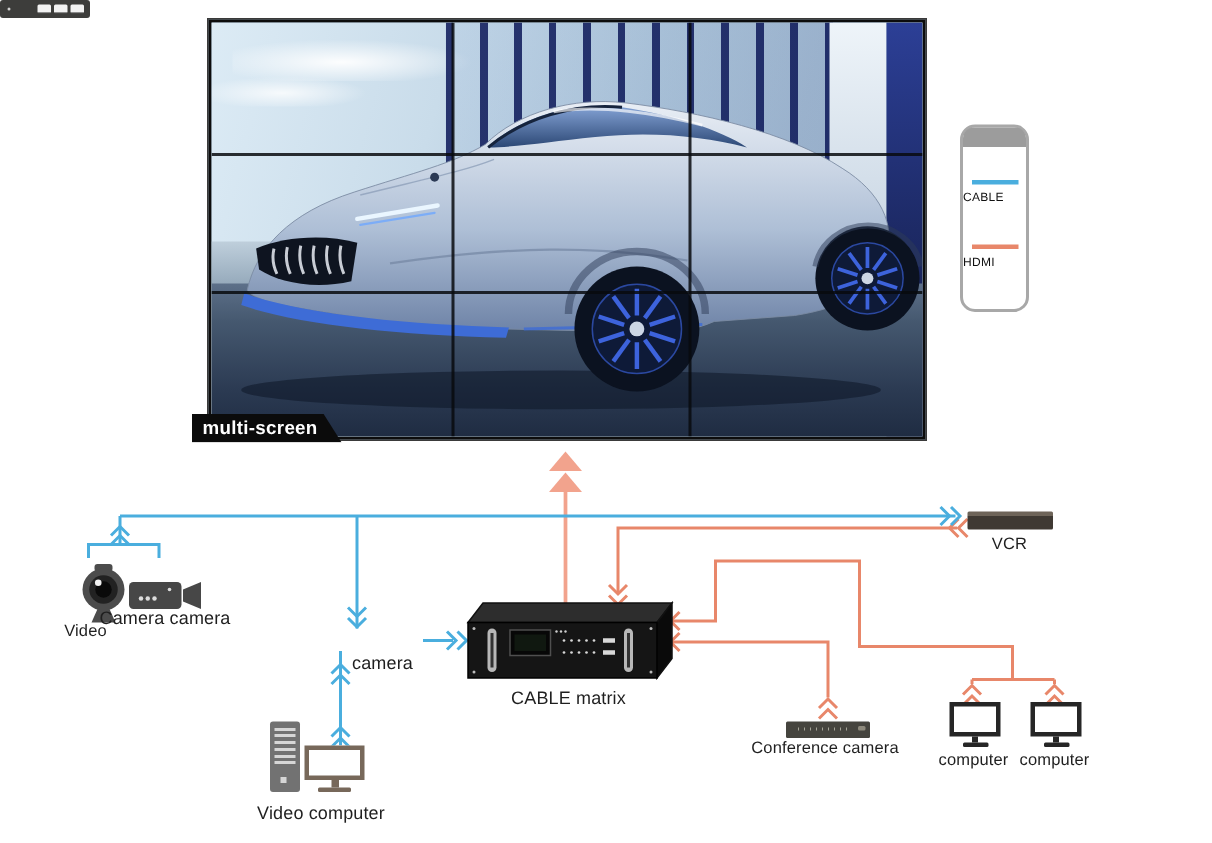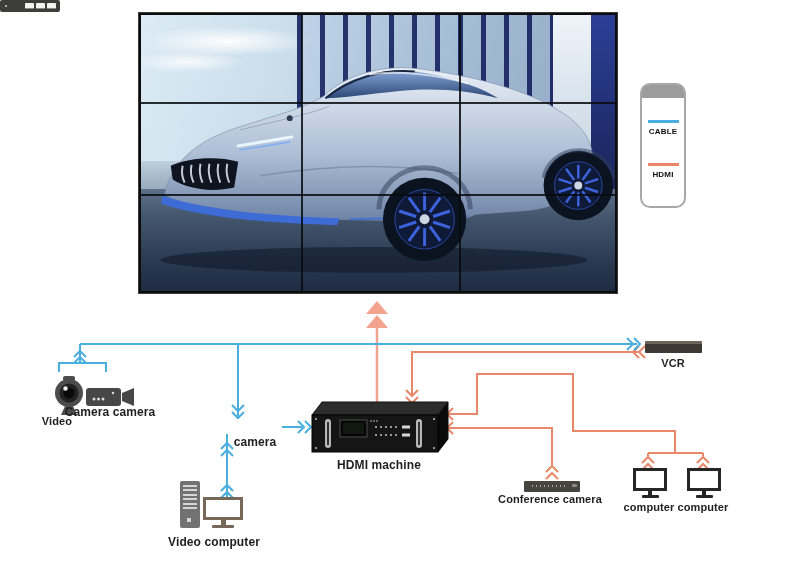--- a/index.html
+++ b/index.html
@@ -43,22 +43,22 @@
        clip-path:polygon(0 0,calc(100% - 12px) 0,100% 100%,0 100%);letter-spacing:.2px}
 
   
   .legend{position:absolute;left:640px;top:83px;width:46px;height:125px;background:#fff;
           border:2px solid #a8a8a8;border-radius:10px}
   .legend .head{position:absolute;top:0;left:0;right:0;height:13px;background:#9c9c9c;
           border-radius:7px 7px 0 0}
   .legend .line{position:absolute;left:6px;width:31px;height:3px}
   .legend .line.cable{top:35px;background:var(--cable)}
   .legend .line.hdmi{top:78px;background:var(--hdmi)}
-  .legend .ltxt{position:absolute;left:0;right:0;text-align:center;font-size:8px;
-          font-weight:700;color:#111;letter-spacing:.2px}
+  .legend .ltxt{position:absolute;left:0;right:0;text-align:left;font-size:8px;
+          font-weight:400;color:#111;letter-spacing:.2px}
 
   
   svg.wires{position:absolute;left:0;top:0;pointer-events:none}
 
   
   .dev{position:absolute}
   .switch-dev{left:222px;top:421px;width:60px;height:12px;background:#3d3d3b;border-radius:2px}
   .switch-dev .dot{position:absolute;left:5px;top:5px;width:2px;height:2px;background:#cfcfcf;border-radius:50%}
   .switch-dev .port{position:absolute;top:3px;width:9px;height:6px;background:#f2f2f2;border-radius:1px;
         border-bottom:1px solid #8a8a8a}
@@ -77,21 +77,21 @@
   .tower{position:absolute;left:180px;top:481px;width:20px;height:47px;background:#727272;border-radius:2px}
   .tower .slats{position:absolute;left:3px;right:3px;top:4px;height:27px;
         background:repeating-linear-gradient(180deg,#d6d6d6 0 2px,#727272 2px 4.5px)}
   .tower .btn{position:absolute;left:7px;bottom:6px;width:4px;height:4px;background:#d6d6d6}
   .master-mon{position:absolute;left:203px;top:497px;width:40px}
   .master-mon .screen{width:40px;height:23px;border:3px solid #77685a;background:#fff}
   .master-mon .neck{width:5px;height:5px;background:#77685a;margin:0 auto}
   .master-mon .base{width:22px;height:3px;background:#77685a;margin:0 auto;border-radius:1px}
 
   
-  .lbl{position:absolute;font-weight:700;color:var(--ink);white-space:nowrap;
+  .lbl{position:absolute;font-weight:400;color:var(--ink);white-space:nowrap;
        transform:translateX(-50%);font-size:12px;letter-spacing:.1px}
   .lbl.small{font-size:11px}
 </style>
 </head>
 <body>
 
 <div class="canvas">
 
   <div class="wall">
     <div class="sky"></div>
@@ -178,20 +178,21 @@
       <path d="M240,196 A46,42 0 0 1 332,196" fill="none" stroke="#2e3c58" stroke-width="5" opacity="0.5"></path>
       <path d="M406,164 A36,33 0 0 1 477,164" fill="none" stroke="#2e3c58" stroke-width="4" opacity="0.5"></path>
     </svg>
 
     <div class="grid-v" style="left:160px"></div>
     <div class="grid-v" style="left:318px"></div>
     <div class="grid-h" style="top:87px"></div>
     <div class="grid-h" style="top:179px"></div>
   </div>
 
+  <div class="tag">multi-screen</div>
 
   <div class="legend">
     <div class="head"></div>
     <div class="line cable"></div>
     <div class="ltxt" style="top:42px">CABLE</div>
     <div class="line hdmi"></div>
     <div class="ltxt" style="top:85px">HDMI</div>
   </div>
 
   <svg class="wires" width="808" height="562" viewBox="0 0 808 562">
@@ -311,20 +312,20 @@
   </div>
   <div class="master-mon">
     <div class="screen"></div>
     <div class="neck"></div>
     <div class="base"></div>
   </div>
 
   <div class="lbl small" style="left:57px;top:415px">Video</div>
   <div class="lbl" style="left:110px;top:405px">Camera camera</div>
   <div class="lbl" style="left:255px;top:435px">camera</div>
-  <div class="lbl" style="left:379px;top:458px">HDMI machine</div>
+  <div class="lbl" style="left:379px;top:458px">CABLE matrix</div>
   <div class="lbl small" style="left:673px;top:357px">VCR</div>
   <div class="lbl small" style="left:550px;top:493px">Conference camera</div>
   <div class="lbl small" style="left:649px;top:501px">computer</div>
   <div class="lbl small" style="left:703px;top:501px">computer</div>
   <div class="lbl" style="left:214px;top:535px">Video computer</div>
 
 </div>
 
 </body></html>

